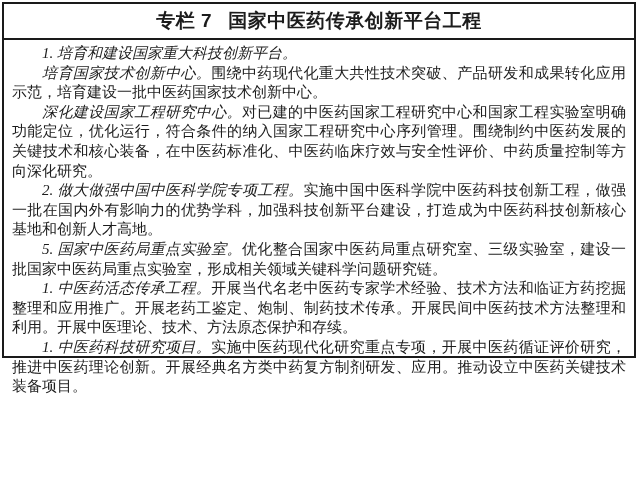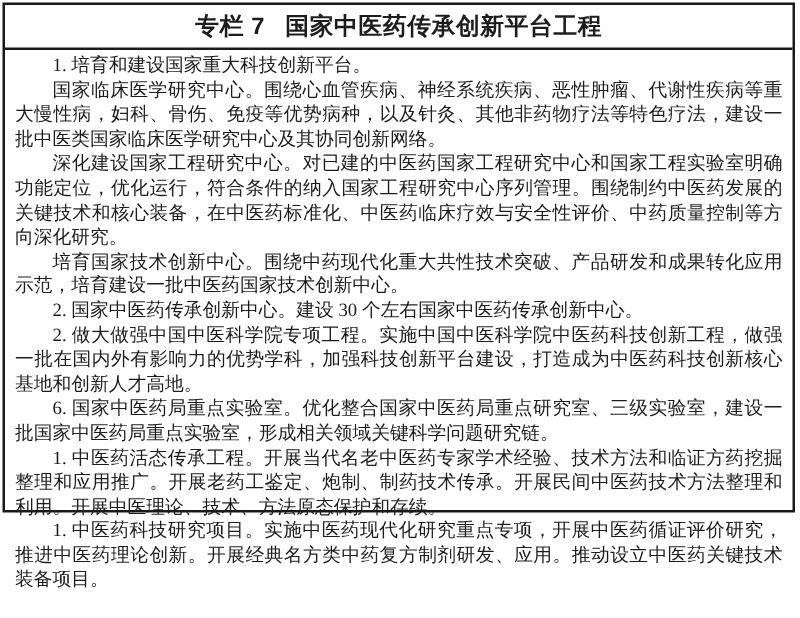--- a/index.html
+++ b/index.html
@@ -12,21 +12,21 @@
     background: var(--page-bg, #ffffff);
     overflow: hidden;
     position: relative;
     font-family: "Liberation Serif", "DejaVu Serif", serif;
   }
   .panel {
     position: absolute;
     left: 2px;
     top: 2px;
     width: 634px;
-    height: 408px;
+    height: 356px;
     box-sizing: border-box;
     border: 2px solid var(--border-color, #1a1a1a);
     background: var(--page-bg, #ffffff);
   }
   .panel-title {
     height: 36px;
     box-sizing: border-box;
     border-bottom: 2px solid var(--border-color, #1a1a1a);
     display: flex;
     align-items: center;
@@ -49,35 +49,34 @@
     color: var(--text-color, #1c1c1c);
     text-align: justify;
     text-justify: inter-ideograph;
   }
   .para {
     margin: 0;
     text-indent: 2em;
   }
   
   .kai {
+    font-style: italic;
   }
 </style>
 </head>
 <body>
 
 <div class="panel">
   <div class="panel-title">
     <span class="title-prefix">专栏 7</span>
     <span class="title-main">国家中医药传承创新平台工程</span>
   </div>
   <div class="panel-body">
 
   <p class="para"><span class="kai">1. 培育和建设国家重大科技创新平台。</span><span></span></p>
-      <p class="para"><span class="kai">国家临床医学研究中心。</span><span>围绕心血管疾病、神经系统疾病、恶性肿瘤、代谢性疾病等重大慢性病，妇科、骨伤、免疫等优势病种，以及针灸、其他非药物疗法等特色疗法，建设一批中医类国家临床医学研究中心及其协同创新网络。</span></p>
+      <p class="para"><span class="kai">培育国家技术创新中心。</span><span>围绕中药现代化重大共性技术突破、产品研发和成果转化应用示范，培育建设一批中医药国家技术创新中心。</span></p>
       <p class="para"><span class="kai">深化建设国家工程研究中心。</span><span>对已建的中医药国家工程研究中心和国家工程实验室明确功能定位，优化运行，符合条件的纳入国家工程研究中心序列管理。围绕制约中医药发展的关键技术和核心装备，在中医药标准化、中医药临床疗效与安全性评价、中药质量控制等方向深化研究。</span></p>
-      <p class="para"><span class="kai">培育国家技术创新中心。</span><span>围绕中药现代化重大共性技术突破、产品研发和成果转化应用示范，培育建设一批中医药国家技术创新中心。</span></p>
-      <p class="para"><span class="kai">2. 国家中医药传承创新中心。</span><span>建设 30 个左右国家中医药传承创新中心。</span></p>
       <p class="para"><span class="kai">2. 做大做强中国中医科学院专项工程。</span><span>实施中国中医科学院中医药科技创新工程，做强一批在国内外有影响力的优势学科，加强科技创新平台建设，打造成为中医药科技创新核心基地和创新人才高地。</span></p>
-      <p class="para"><span class="kai">6. 国家中医药局重点实验室。</span><span>优化整合国家中医药局重点研究室、三级实验室，建设一批国家中医药局重点实验室，形成相关领域关键科学问题研究链。</span></p>
+      <p class="para"><span class="kai">5. 国家中医药局重点实验室。</span><span>优化整合国家中医药局重点研究室、三级实验室，建设一批国家中医药局重点实验室，形成相关领域关键科学问题研究链。</span></p>
       <p class="para"><span class="kai">1. 中医药活态传承工程。</span><span>开展当代名老中医药专家学术经验、技术方法和临证方药挖掘整理和应用推广。开展老药工鉴定、炮制、制药技术传承。开展民间中医药技术方法整理和利用。开展中医理论、技术、方法原态保护和存续。</span></p>
       <p class="para"><span class="kai">1. 中医药科技研究项目。</span><span>实施中医药现代化研究重点专项，开展中医药循证评价研究，推进中医药理论创新。开展经典名方类中药复方制剂研发、应用。推动设立中医药关键技术装备项目。</span></p>
     </div>
 </div>
 
 </body></html>

